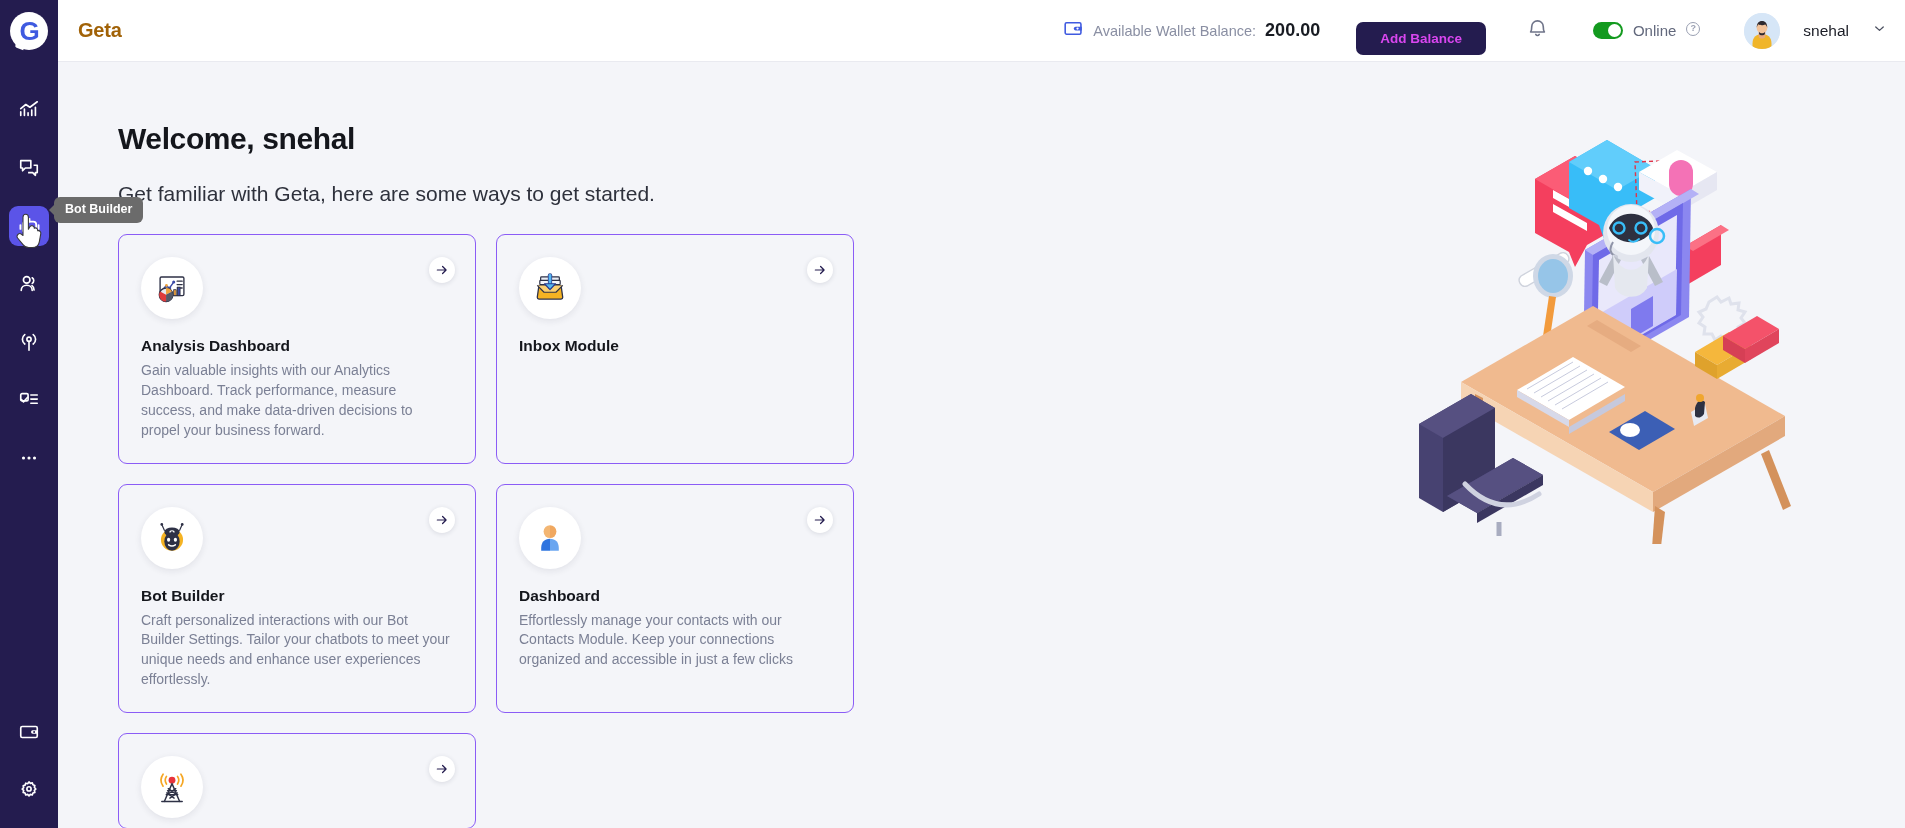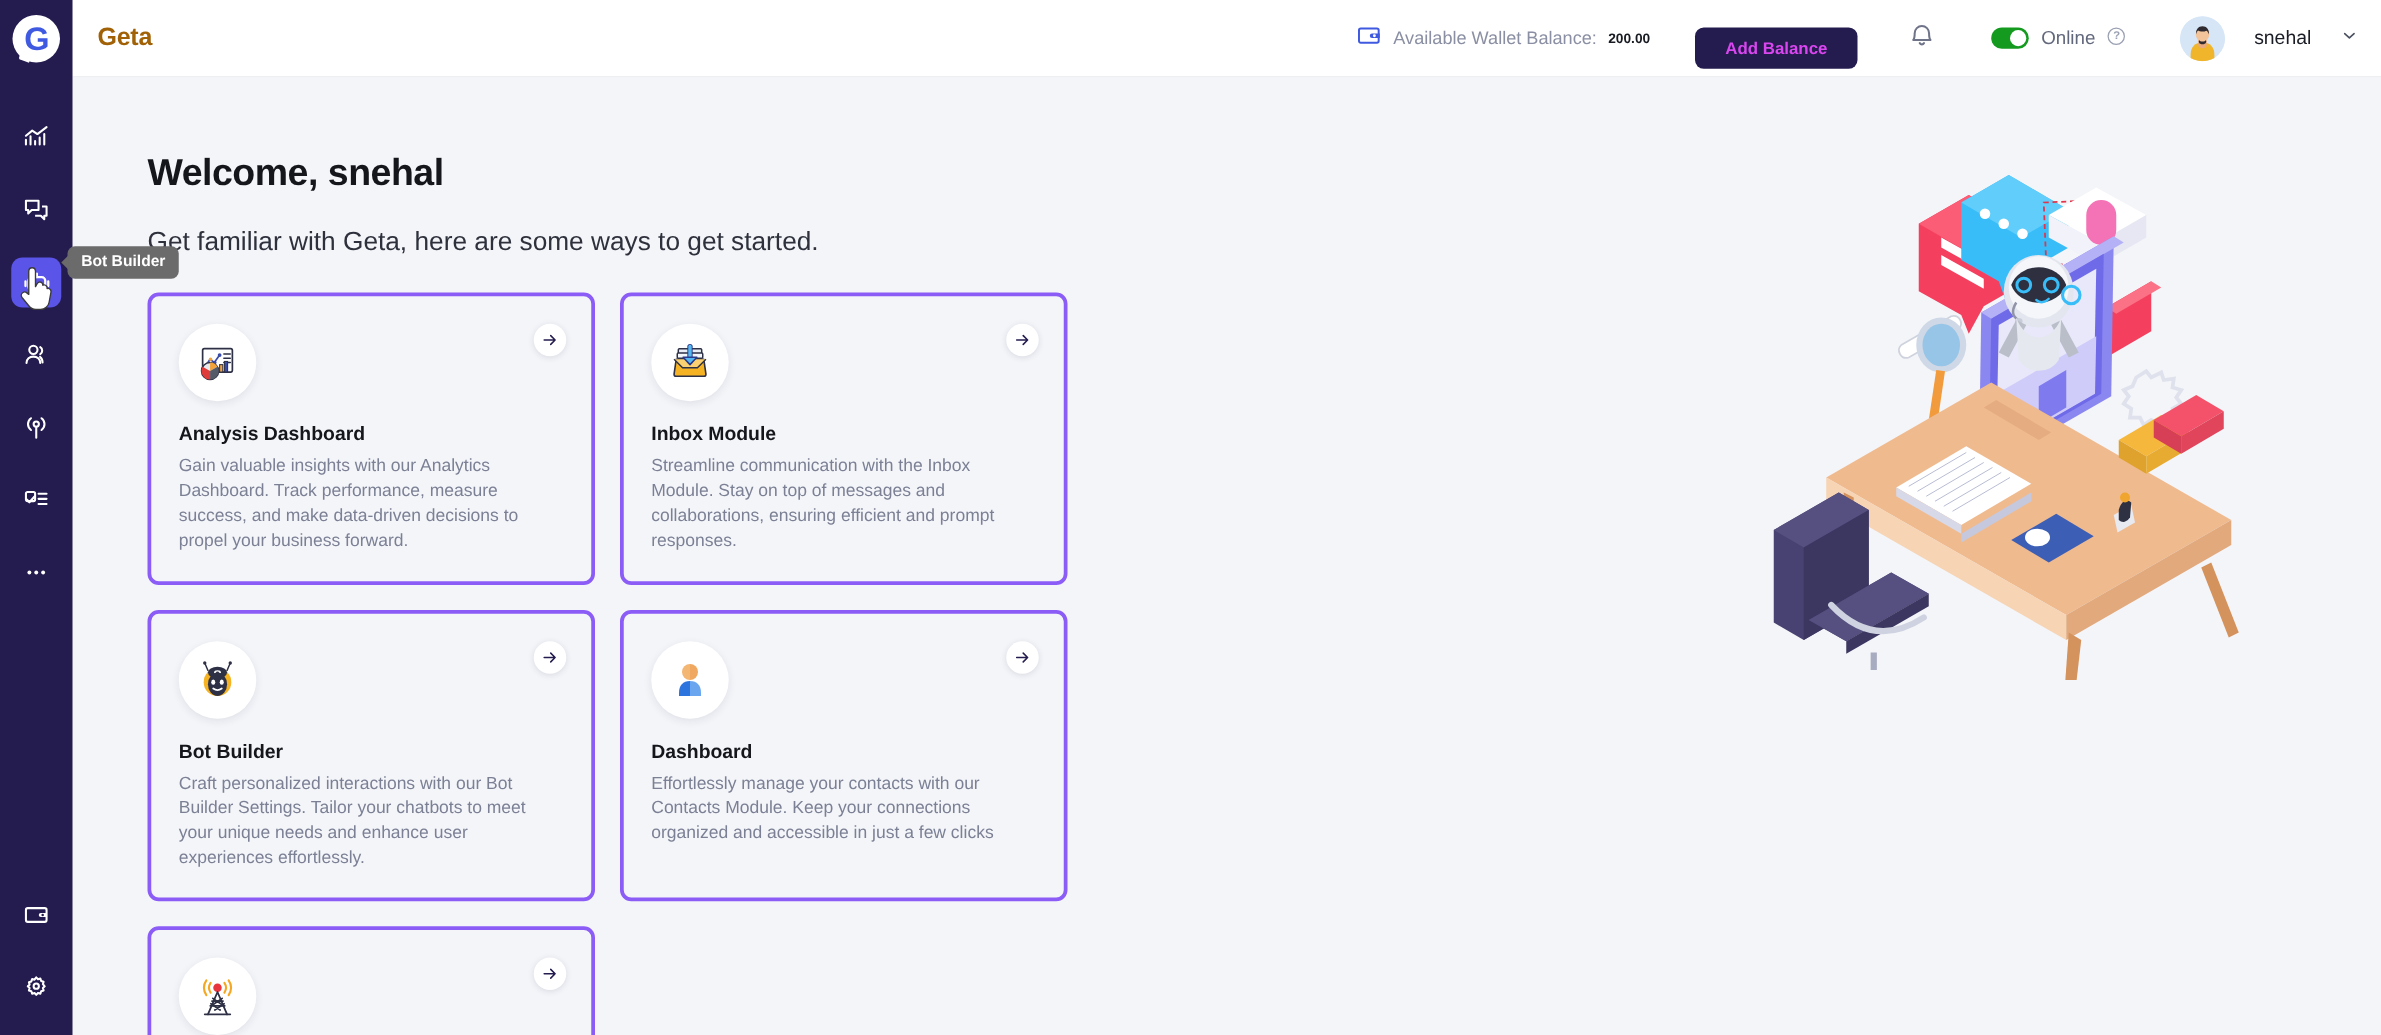--- a/index.html
+++ b/index.html
@@ -99,21 +99,21 @@
   .topbar-title {
     font-size: 20px; font-weight: bold; color: #a16207;
     letter-spacing: -0.2px;
   }
   .topbar-spacer { flex: 1 1 auto; }
   .wallet {
     display: flex; align-items: center; gap: 9px;
     margin-right: 36px;
   }
   .wallet-label { font-size: 14.5px; color: #8a8fa3; }
-  .wallet-amount { font-size: 11px; color: #181b22; font-weight: bold; }
+  .wallet-amount { font-size: 18px; color: #181b22; font-weight: bold; }
   .add-balance-btn {
     background: #241c4f; color: #d946ef;
     font-size: 13.5px; font-weight: bold;
     border: none; border-radius: 7px;
     padding: 9px 24px;
     cursor: pointer;
     font-family: "Liberation Sans", sans-serif;
     margin-top: 16px;
   }
   .bell-wrap {
@@ -158,21 +158,21 @@
     letter-spacing: -0.4px;
   }
   .welcome-sub {
     font-size: 21px; color: #2e313c; margin-top: 26px;
   }
 
   .cards { margin-top: 28px; display: flex; flex-wrap: wrap; gap: 20px; width: 736px; }
   .card {
     width: 358px;
     background: transparent;
-    border: 3px solid #8b5cf6;
+    border: 1px solid #8b5cf6;
     border-radius: 9px;
     padding: 22px 24px 22px 22px;
     position: relative;
   }
   .card-icon {
     width: 62px; height: 62px; border-radius: 50%;
     background: #ffffff;
     box-shadow: 0 2px 7px rgba(30,35,60,0.09);
     display: flex; align-items: center; justify-content: center;
   }
@@ -540,21 +540,20 @@
                 <path d="M20 5v14" stroke="#55b8f0" stroke-width="3.2" stroke-linecap="round"></path>
                 <path d="M13.5 15 L20 22 L26.5 15z" fill="#55b8f0" stroke="#2b3a8c" stroke-width="1.4" stroke-linejoin="round"></path>
               </svg>
             </div>
             <div class="card-arrow">
               <svg width="14" height="14" viewBox="0 0 24 24" fill="none" stroke="#241c4f" stroke-width="2.1" stroke-linecap="round" stroke-linejoin="round">
                 <path d="M4 12h15M13 6l6 6-6 6"></path>
               </svg>
             </div>
             <div class="card-title">Inbox Module</div>
-            <div class="card-desc">Streamline communication with the Inbox Module. Stay on top of messages and collaborations, ensuring efficient and prompt responses.</div>
           </div>
 
           <div class="card">
             <div class="card-icon">
               <svg width="34" height="34" viewBox="0 0 40 40">
                 <path d="M11 11 L8 4M29 11 L32 4" stroke="#2e3146" stroke-width="1.4" stroke-linecap="round"></path>
                 <circle cx="8" cy="4" r="1.6" fill="#2e3146"></circle>
                 <circle cx="32" cy="4" r="1.6" fill="#2e3146"></circle>
                 <ellipse cx="20" cy="22" rx="13" ry="13" fill="#f5b323"></ellipse>
                 <ellipse cx="20" cy="13" rx="9" ry="5.4" fill="#2e3146"></ellipse>

